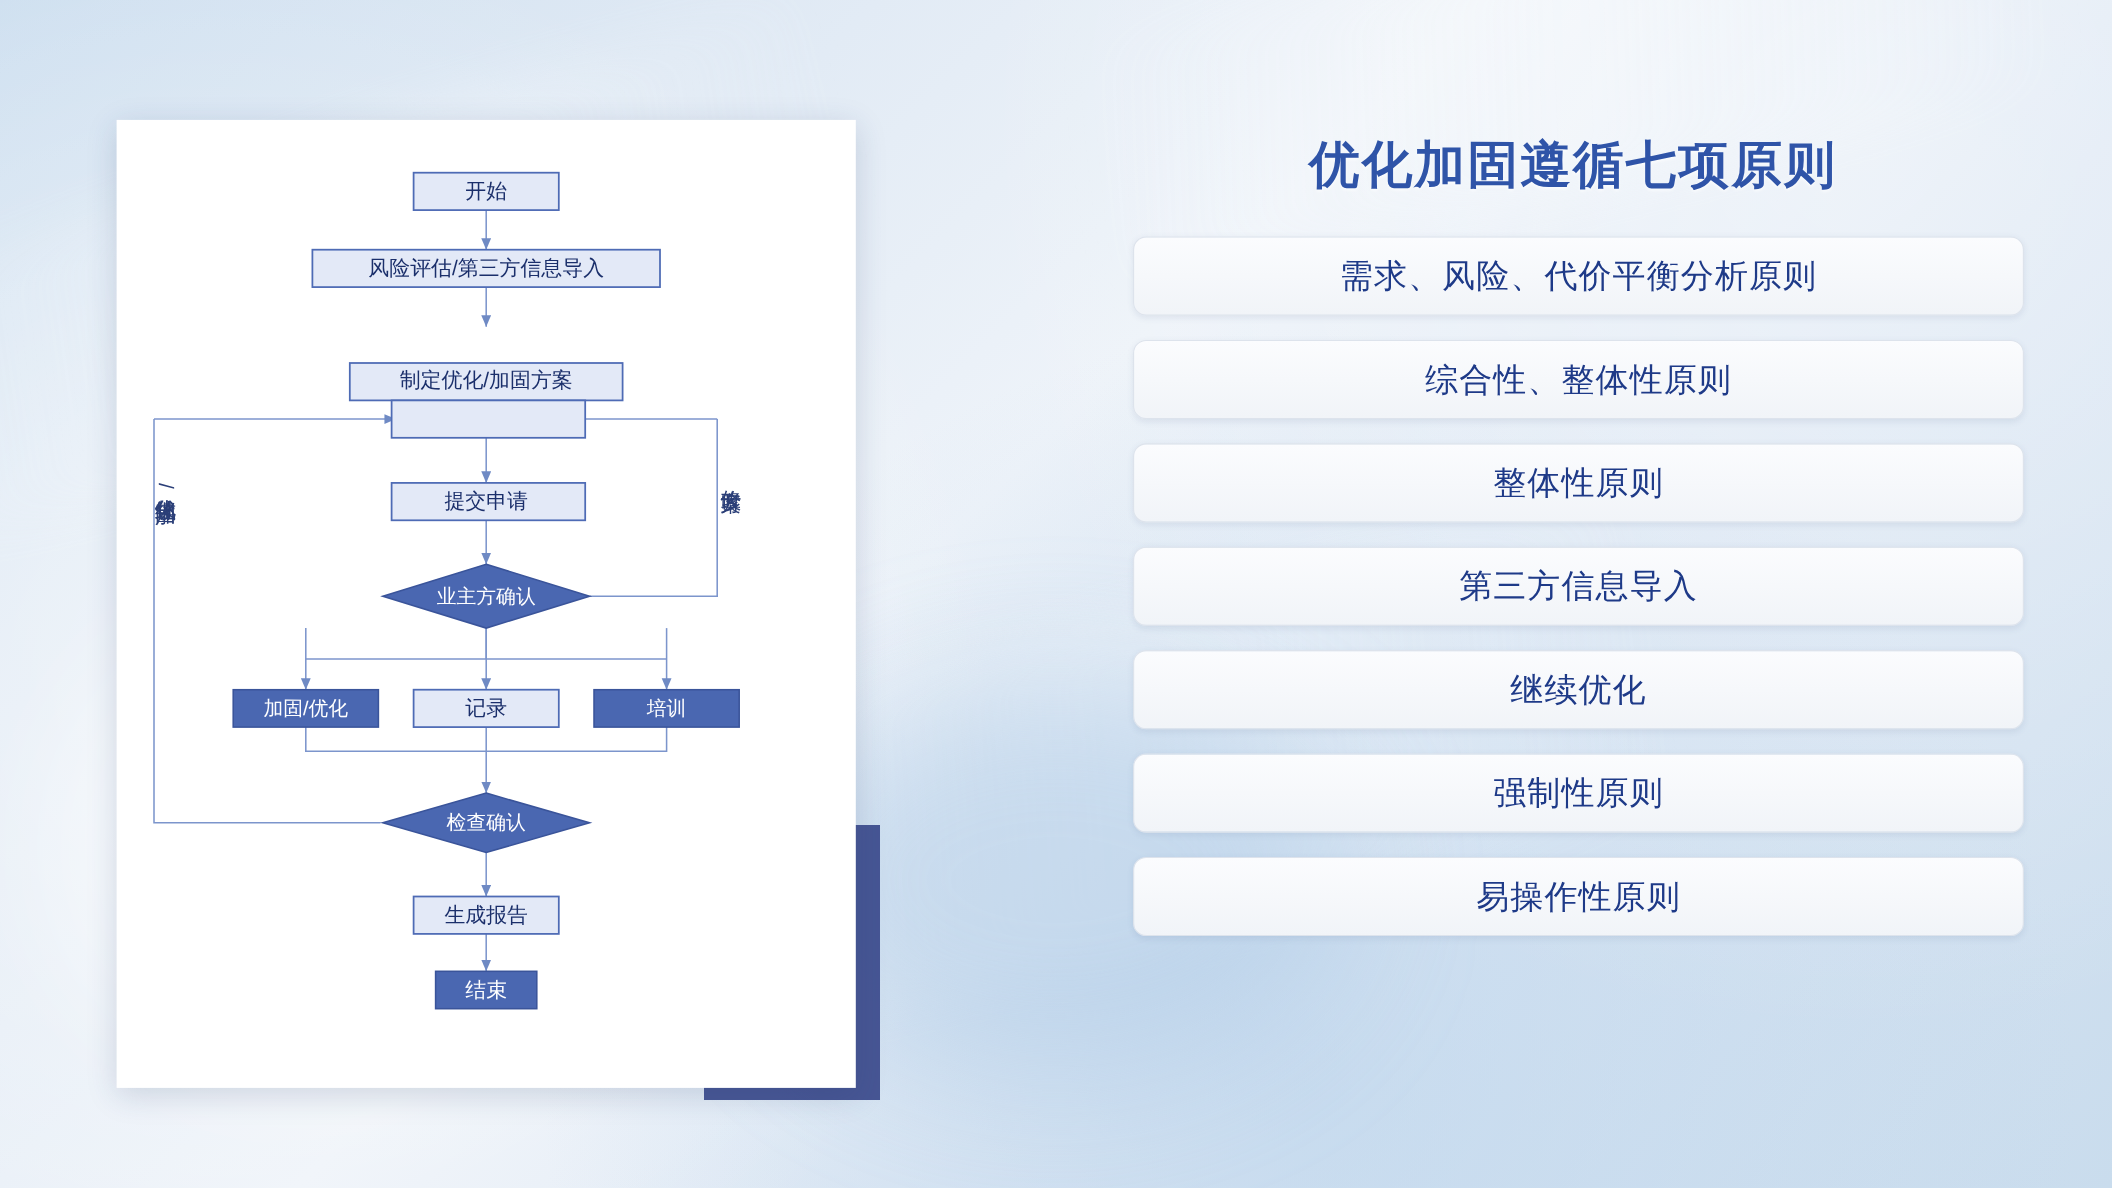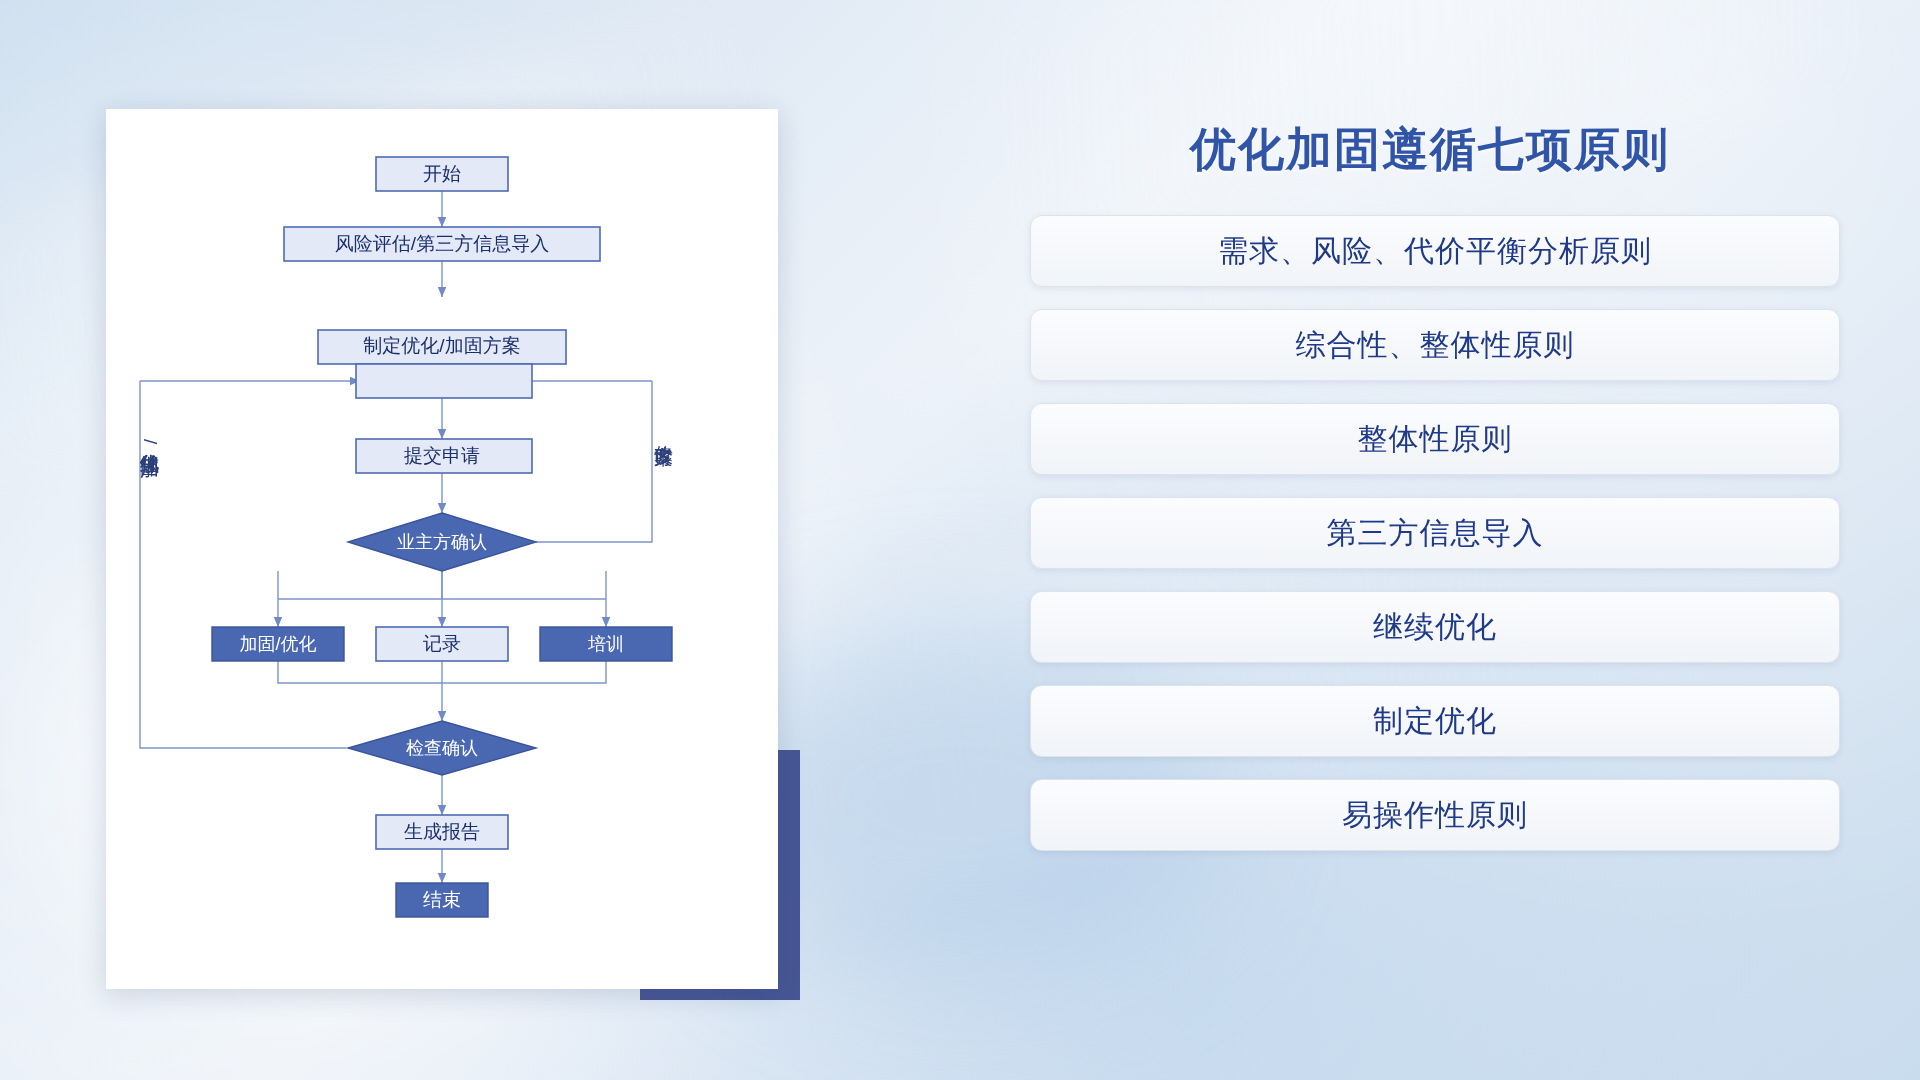--- a/index.html
+++ b/index.html
@@ -264,21 +264,21 @@
       <div class="pill">
         <span class="pill-text">整体性原则</span>
       </div>
       <div class="pill">
         <span class="pill-text">第三方信息导入</span>
       </div>
       <div class="pill">
         <span class="pill-text">继续优化</span>
       </div>
       <div class="pill">
-        <span class="pill-text">制定优化</span>
+        <span class="pill-text">强制性原则</span>
       </div>
       <div class="pill">
         <span class="pill-text">易操作性原则</span>
       </div>
     </div>
   </div>
 
 </div>
 
 </body></html>

